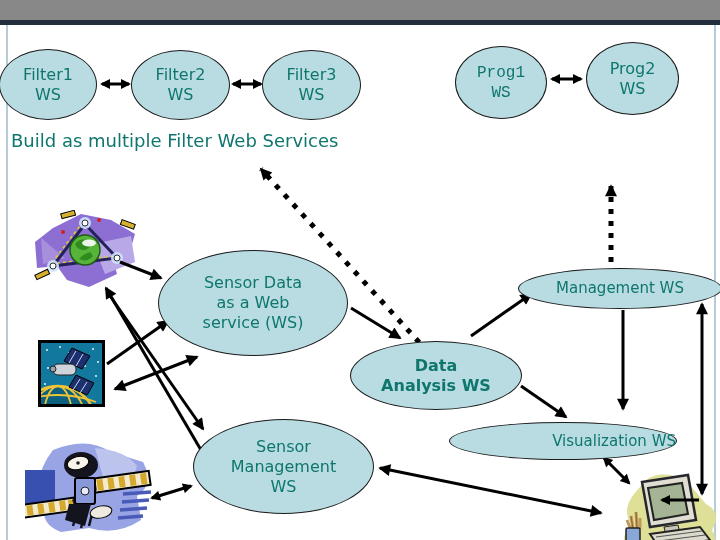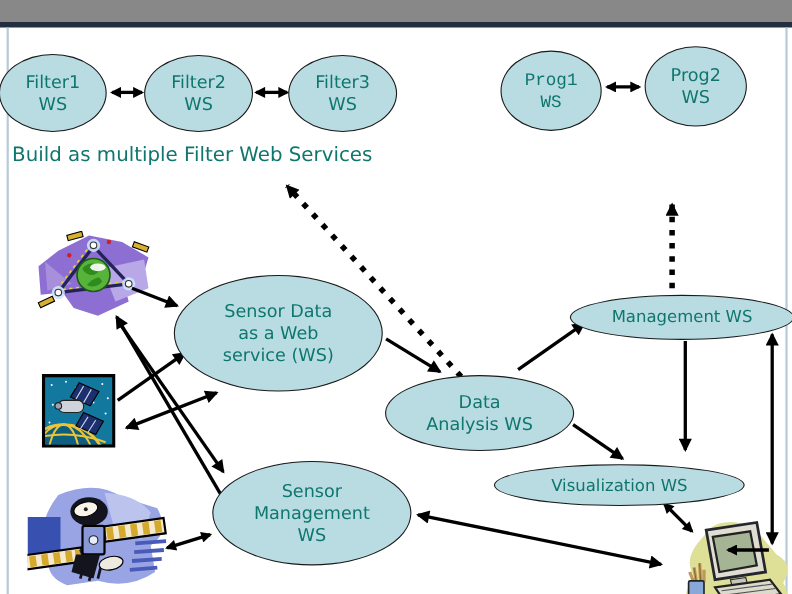--- a/index.html
+++ b/index.html
@@ -83,26 +83,26 @@
   <div class="node f16" style="left:455px;top:26px;width:92px;height:73px;font-family:Liberation Mono, monospace;">
     <span>Prog1
 WS</span></div>
   <div class="node f16" style="left:586px;top:22px;width:93px;height:73px;">
     <span>Prog2
 WS</span></div>
   <div class="node f16" style="left:158px;top:230px;width:190px;height:106px;justify-content:center;">
     <span>Sensor Data
 as a Web
 service (WS)</span></div>
-  <div class="node f16" style="left:350px;top:321px;width:172px;height:69px;">
+  <div class="node f16" style="left:350px;top:321px;width:172px;height:69px;font-weight:bold;">
     <span>Data
 Analysis WS</span></div>
   <div class="node f15" style="left:518px;top:248px;width:204px;height:41px;">
     <span>Management WS</span></div>
-  <div class="node f15" style="left:449px;top:402px;width:228px;height:38px;">
+  <div class="node f15" style="left:449px;top:402px;width:228px;height:38px;justify-content:flex-end;">
     <span>Visualization WS</span></div>
   <div class="node f16" style="left:193px;top:399px;width:181px;height:95px;">
     <span>Sensor
 Management
 WS</span></div>
 
   <div class="caption" style="left:11px;top:110px;">Build as multiple Filter Web Services</div>
 
   <svg class="clip" style="left:33px;top:190px;" width="105" height="80" viewBox="0 0 105 80">
     <path d="M20,18 L48,4 L78,10 L102,24 L96,44 L78,42 L84,64 L56,77 L34,70 L24,56 L4,58 L2,32 Z" fill="#8d6fd3"></path>

